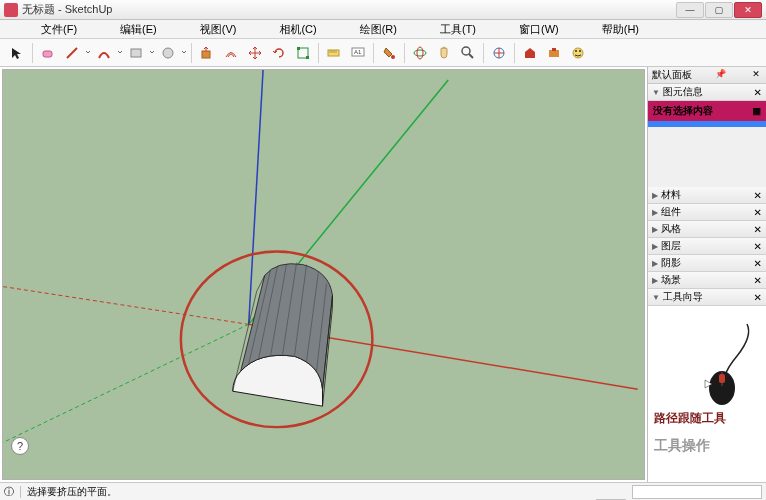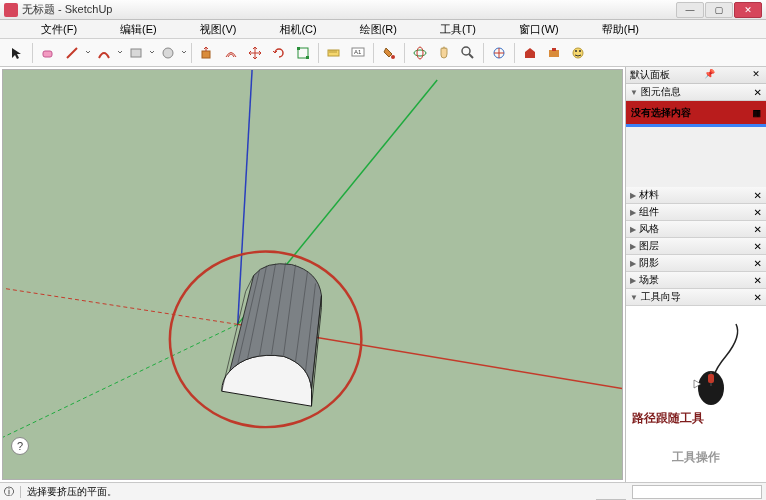--- a/index.html
+++ b/index.html
@@ -14,27 +14,27 @@
 
 .menubar { height: 19px; background: #f4f4f4; border-bottom: 1px solid #d0d0d0; display: flex; align-items: center; padding: 0 4px; font-size: 11px; }
 .menubar span { padding: 0 6px; cursor: default; margin-left: 31px; }
 
 .toolbar { height: 28px; background: #f9f9f9; border-bottom: 1px solid #c8c8c8; display: flex; align-items: center; padding: 0 6px; gap: 2px; }
 .tbtn { width: 22px; height: 22px; display: flex; align-items: center; justify-content: center; border: 1px solid transparent; border-radius: 2px; }
 .sep { width: 1px; height: 20px; background: #d0d0d0; margin: 0 2px; }
 
 .workarea { position: absolute; top: 67px; left: 0; right: 0; bottom: 18px; display: flex; }
 .viewport { flex: 1; background: #a8bfa0; position: relative; border: 1px solid #b0b0b0; margin: 2px; overflow: hidden; }
-.rpanel { width: 141px; background: #f0f0f0; display: flex; flex-direction: column; border-left: 1px solid #c0c0c0; }
+.rpanel { width: 119px; background: #f0f0f0; display: flex; flex-direction: column; border-left: 1px solid #c0c0c0; }
 
 .rhead { height: 17px; background: linear-gradient(#f4f4f4,#e4e4e4); border-bottom: 1px solid #c8c8c8; font-size: 10px; padding: 0 4px; display: flex; align-items: center; justify-content: space-between; }
 .rhead .x { width: 12px; height: 12px; font-size: 9px; text-align: center; }
 .accitem { height: 17px; background: linear-gradient(#f8f8f8,#e8e8e8); border-bottom: 1px solid #d0d0d0; font-size: 10px; padding: 0 4px; display: flex; align-items: center; justify-content: space-between; }
 .accitem .arrow { font-size: 8px; color: #666; }
-.eminfo { background: #b91c1c; padding: 5px; font-size: 10px; font-weight: bold; height: 26px; border-bottom: 3px solid #3b82f6; display:flex; align-items:center; justify-content:space-between;}
+.eminfo { background: #be185d; padding: 5px; font-size: 10px; font-weight: bold; height: 26px; border-bottom: 6px solid #3b82f6; display:flex; align-items:center; justify-content:space-between;}
 .gap { height: 60px; background: #f0f0f0; }
 .instructor { flex: 1; background: #fff; padding: 6px; font-size: 9px; color: #888; overflow: hidden; }
 .instructor .toolname { font-size: 12px; font-weight: bold; color: #7f1d1d; margin: 4px 0 2px; }
 .instructor .mouse { width: 100px; height: 90px; margin: 4px auto; position: relative; }
 .instructor ol { padding-left: 14px; color: #bbb; font-size: 9px; }
 
 .statusbar { position: absolute; left: 0; right: 0; bottom: 0; height: 18px; background: #f4f4f4; border-top: 1px solid #c8c8c8; display: flex; align-items: center; font-size: 10px; padding: 0 4px; gap: 6px; }
 .statusbar .dist { margin-left: auto; border: 1px solid #c0c0c0; padding: 0 4px; height: 14px; display:flex; align-items:center;margin-top:28px;}
 .statusbar .distbox { width: 130px; height: 14px; background: #fff; border: 1px solid #c0c0c0; }
 
@@ -282,21 +282,21 @@
       <div class="mouse">
         <svg width="100" height="90">
           <path d="M90 8 Q96 20 80 40 Q70 52 68 60" stroke="#222" fill="none" stroke-width="1.5"></path>
           <ellipse cx="65" cy="72" rx="13" ry="17" fill="#1a1a1a"></ellipse>
           <path d="M65 56 L65 70" stroke="#555"></path>
           <rect x="62" y="58" width="6" height="9" fill="#c43a2a" rx="2"></rect>
           <path d="M55 68 L48 64 L48 72 Z" fill="#fff" stroke="#222" stroke-width="0.5"></path>
         </svg>
       </div>
       <div class="toolname">路径跟随工具</div>
-      <div style="color:#999;font-weight:bold;margin-top:22px;font-size:12px;text-align:center;">工具操作</div>
+      <div style="color:#999;font-weight:bold;margin-top:10px;font-size:14px;">工具操作</div>
     </div>
   </div>
 </div>
 
 <div class="statusbar">
   <span>ⓘ</span>
   <span style="border-left:1px solid #c0c0c0;height:12px;"></span>
   <span>选择要挤压的平面。</span>
   <div class="dist">距离</div>
   <div class="distbox"></div>

